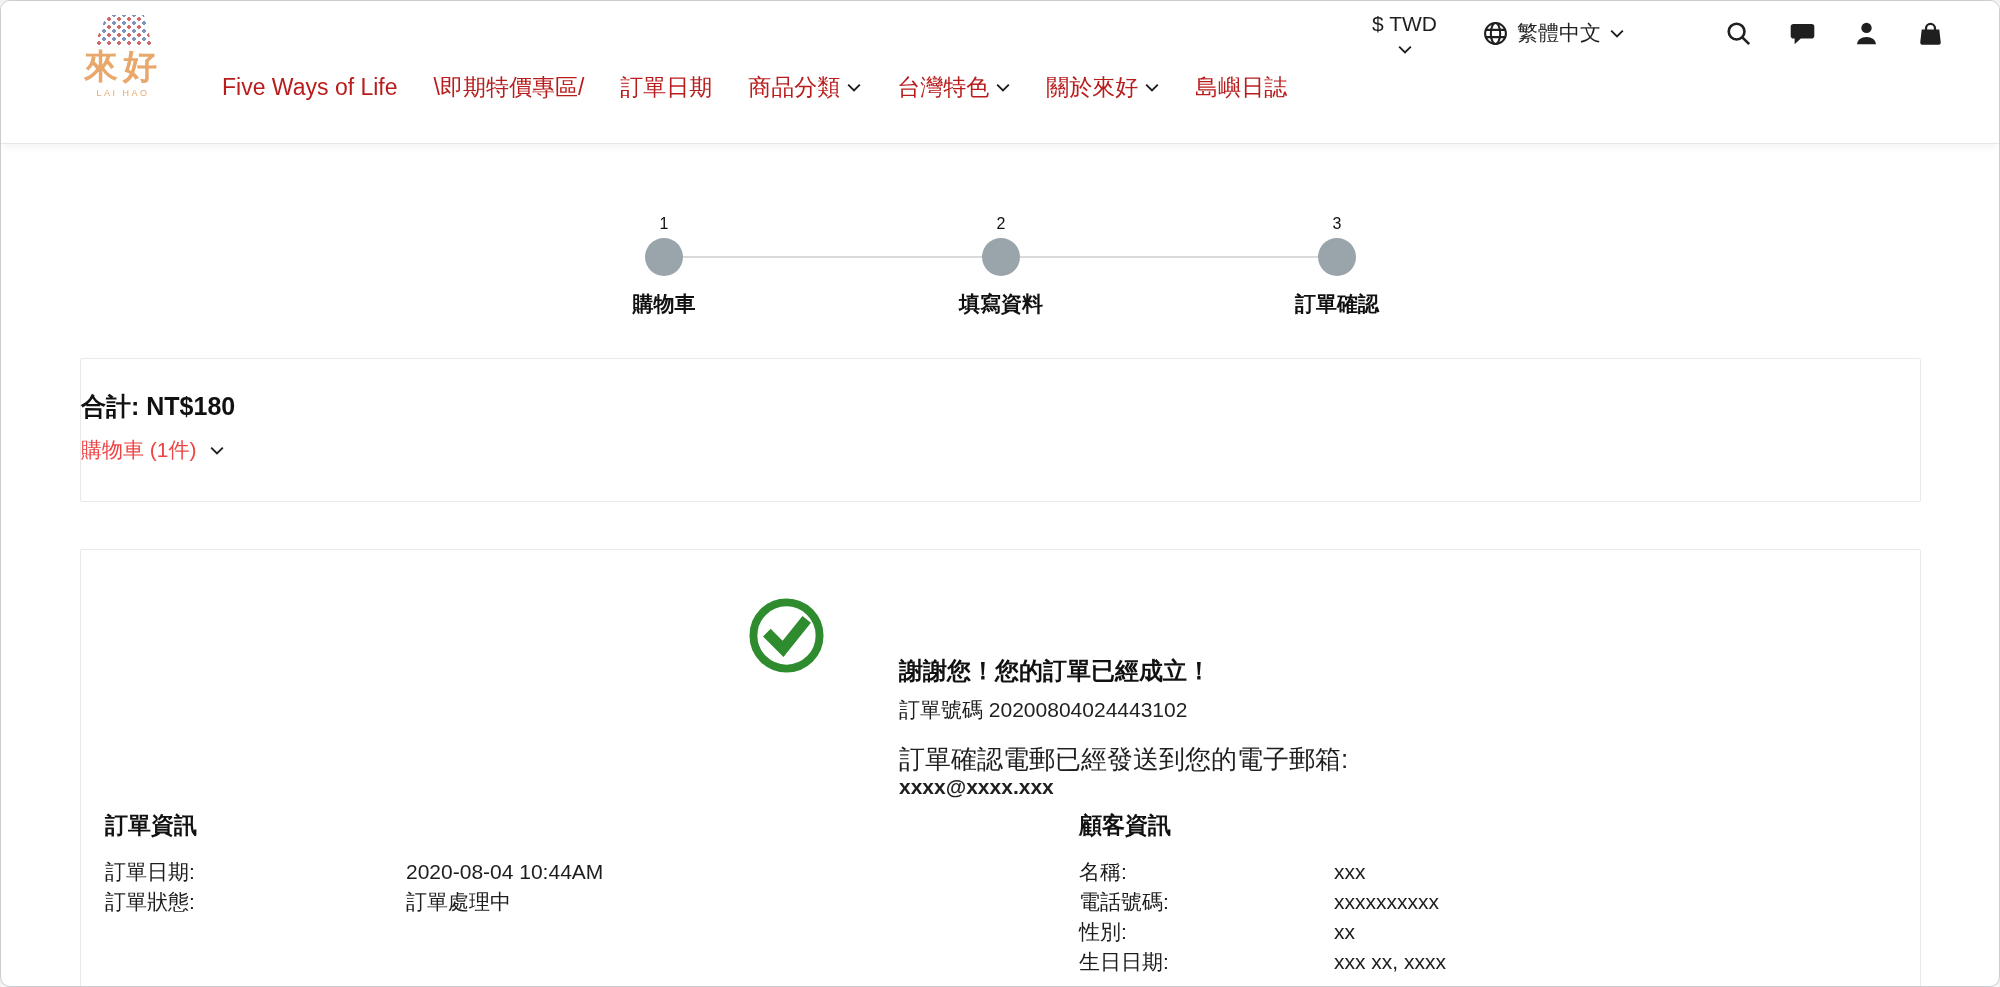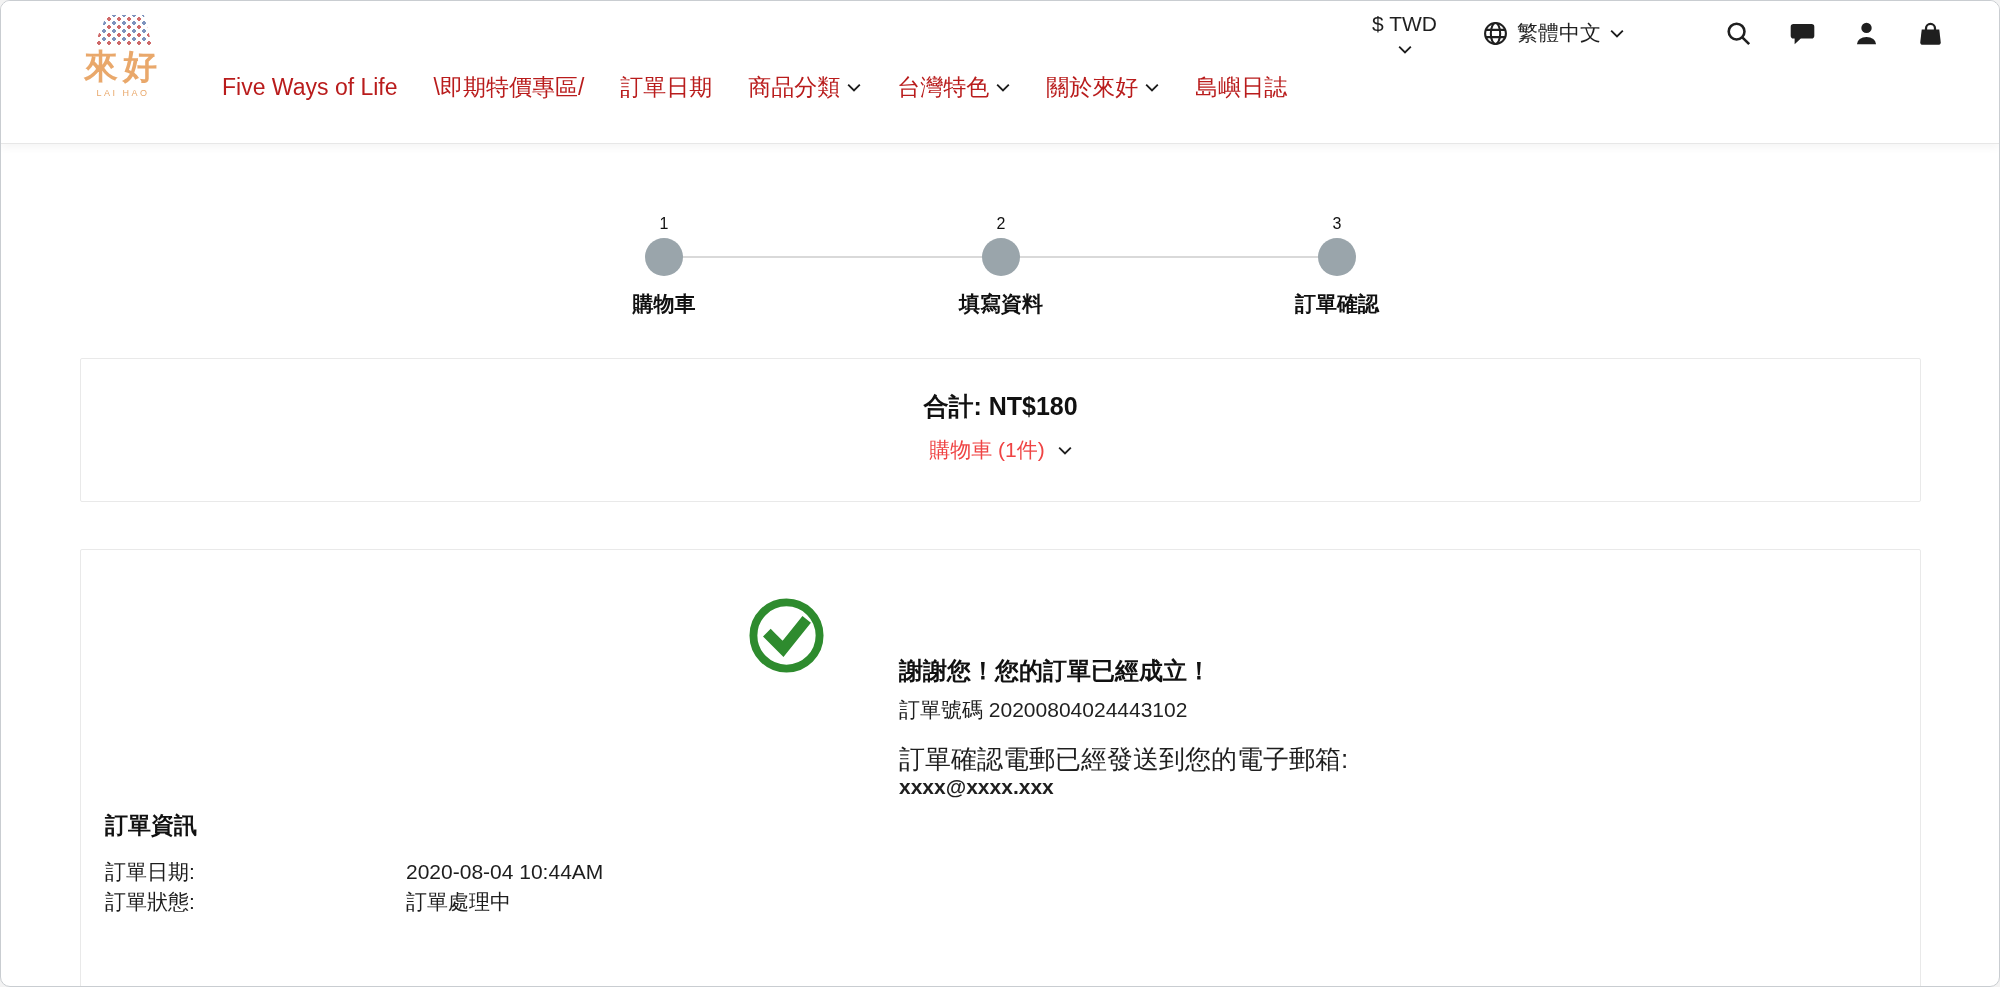--- a/index.html
+++ b/index.html
@@ -48,21 +48,21 @@
   .line-1 { left:663px; width:337px; }
   .line-2 { left:1000px; width:336px; }
   .step { position:absolute; top:0; transform:translateX(-50%); text-align:center; width:160px; }
   .step-1 { left:663px; } .step-2 { left:1000px; } .step-3 { left:1336px; }
   .step-num { font-size:16px; height:20px; line-height:20px; color:#111; }
   .step-circle { width:38px; height:38px; border-radius:50%; background:#9aa5ab; margin:4px auto 0; position:relative; z-index:2; }
   .step-label { margin-top:14px; font-size:21px; font-weight:bold; color:#111; }
 
   
   .panel { margin-left:79px; margin-right:78px; border:1px solid #e9e9e9; border-radius:2px; background:#fff; }
-  .summary-box { margin-top:40px; height:144px; text-align:center; padding-top:31px; }
+  .summary-box { margin-top:40px; height:144px; padding-top:31px; }
   .summary-total { font-size:25px; font-weight:bold; color:#111; }
   .cart-toggle { margin-top:13px; display:inline-flex; align-items:center; gap:13px; font-size:21px; color:#ef4444; cursor:pointer; }
 
   .confirm-box { margin-top:47px; height:470px; position:relative; }
   .check-icon { position:absolute; left:666px; top:46px; width:79px; height:79px; }
   .confirm-text { position:absolute; left:818px; top:60px;margin-top:46px; }
   .confirm-title { font-size:24px; font-weight:bold; line-height:30px; color:#111; }
   .confirm-ordernum { font-size:21px; line-height:28px; margin-top:10px; }
   .confirm-notice { font-size:26px; line-height:27px; margin-top:22px; }
   .confirm-email { font-size:21px; line-height:27px; font-weight:bold; }
@@ -218,15 +218,34 @@
       <div class="info-row">
         <span class="info-label">訂單日期:</span>
         <span class="info-value">2020-08-04 10:44AM</span>
       </div>
       <div class="info-row">
         <span class="info-label">訂單狀態:</span>
         <span class="info-value">訂單處理中</span>
       </div>
     </div>
 
+    <div class="info-col info-col-right">
+      <div class="info-heading">顧客資訊</div>
+      <div class="info-row">
+        <span class="info-label">名稱:</span>
+        <span class="info-value">xxx</span>
+      </div>
+      <div class="info-row">
+        <span class="info-label">電話號碼:</span>
+        <span class="info-value">xxxxxxxxxx</span>
+      </div>
+      <div class="info-row">
+        <span class="info-label">性別:</span>
+        <span class="info-value">xx</span>
+      </div>
+      <div class="info-row">
+        <span class="info-label">生日日期:</span>
+        <span class="info-value">xxx xx, xxxx</span>
+      </div>
+    </div>
 
   </div>
 </div>
 
 </body></html>

